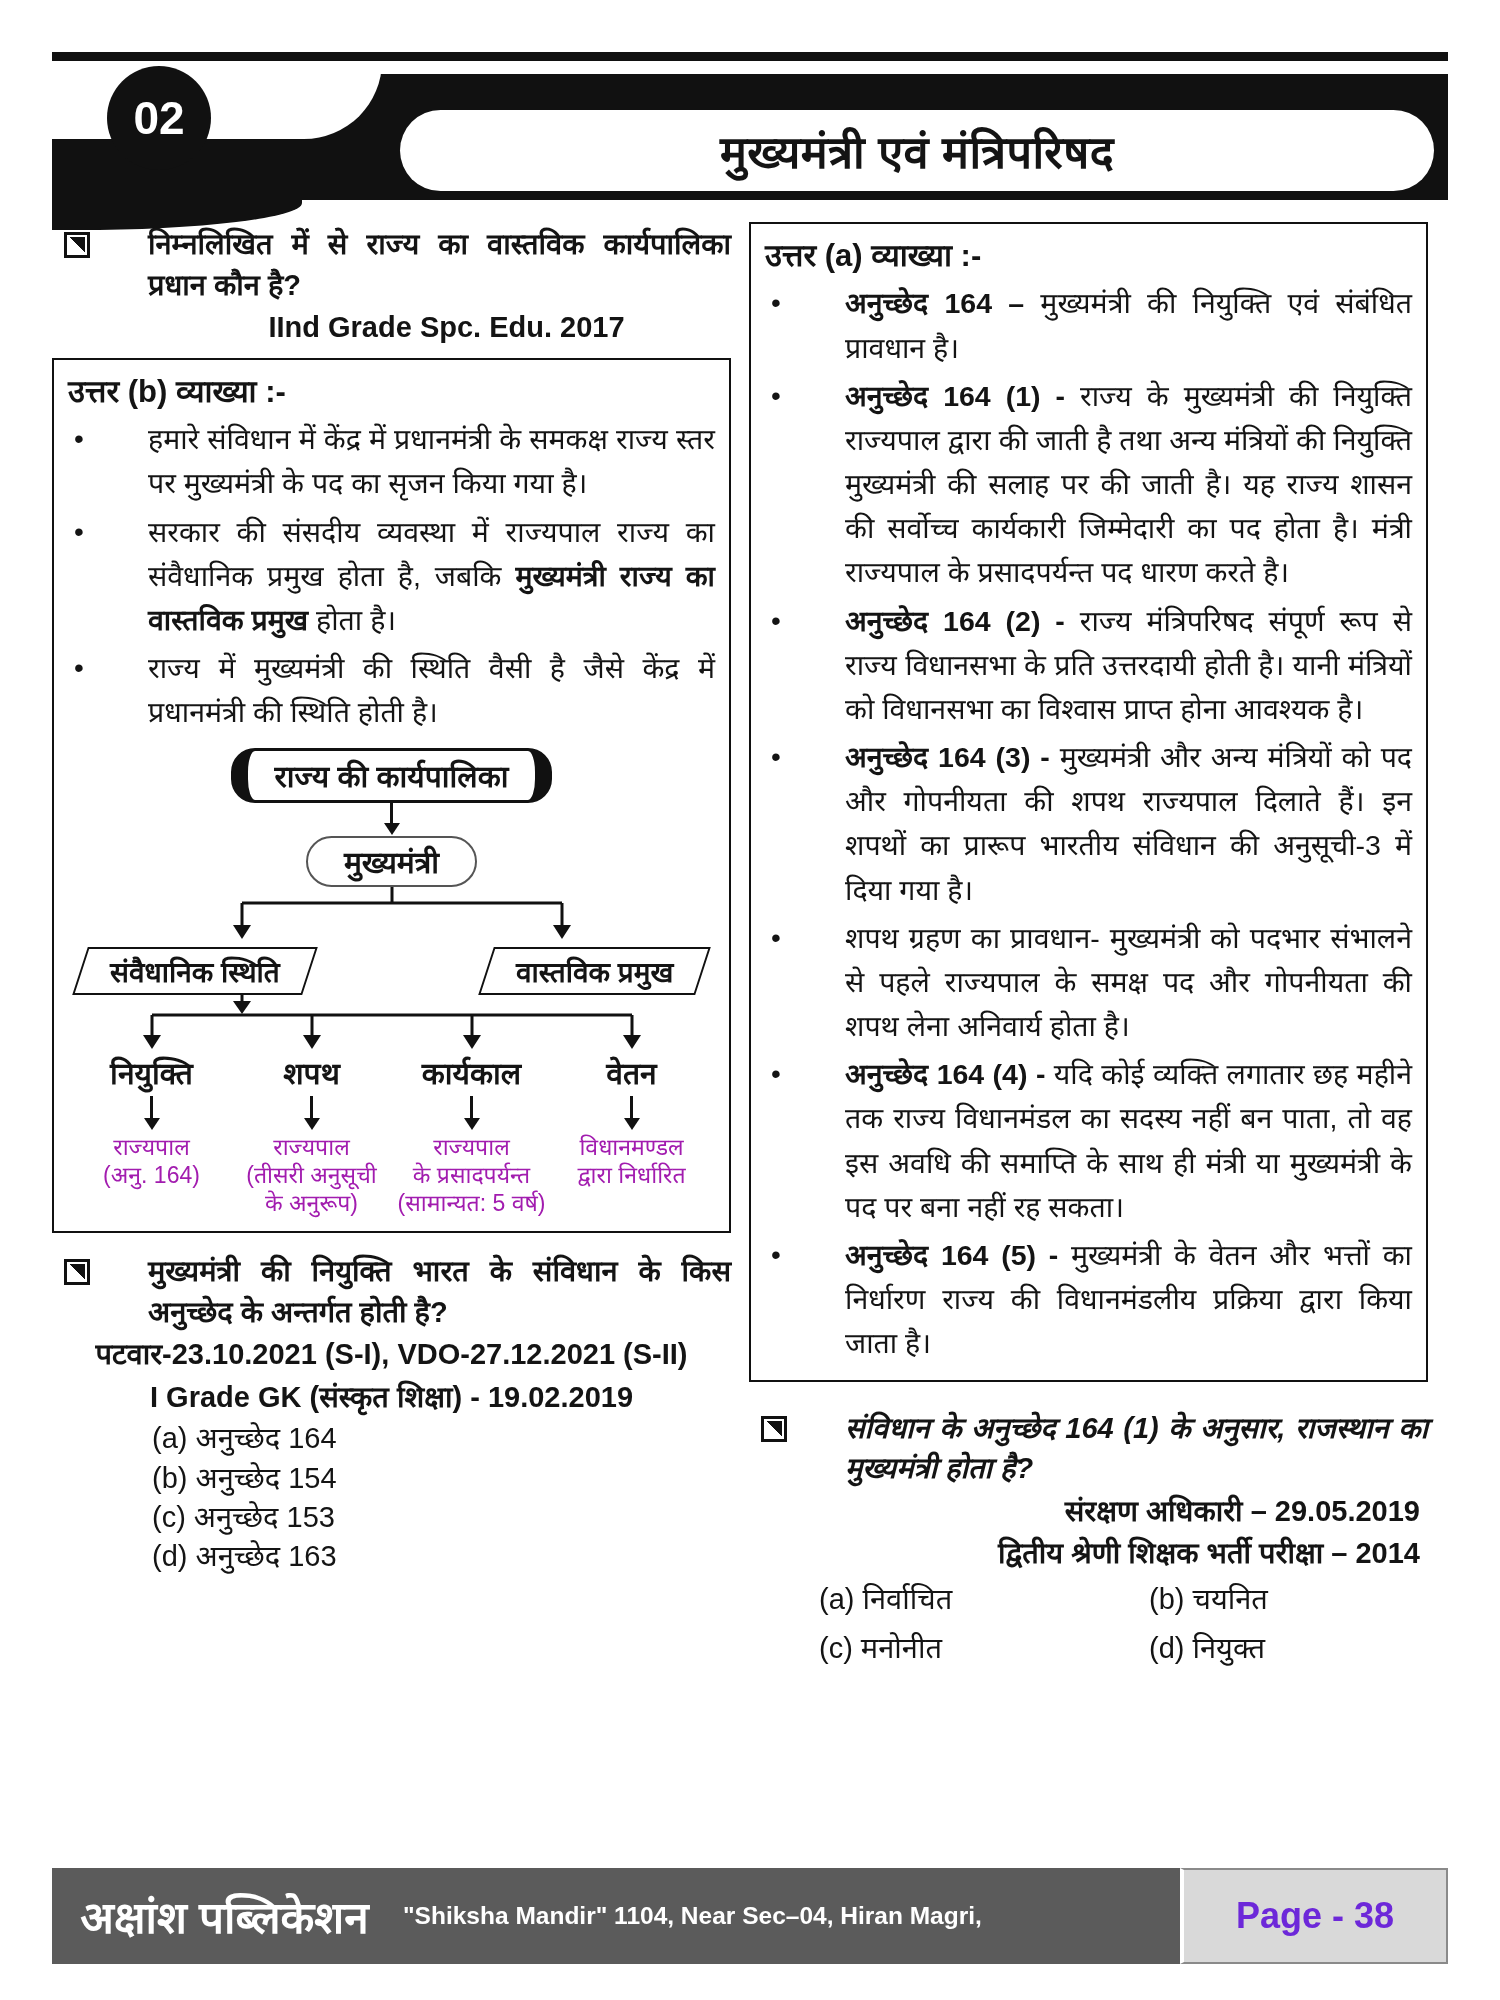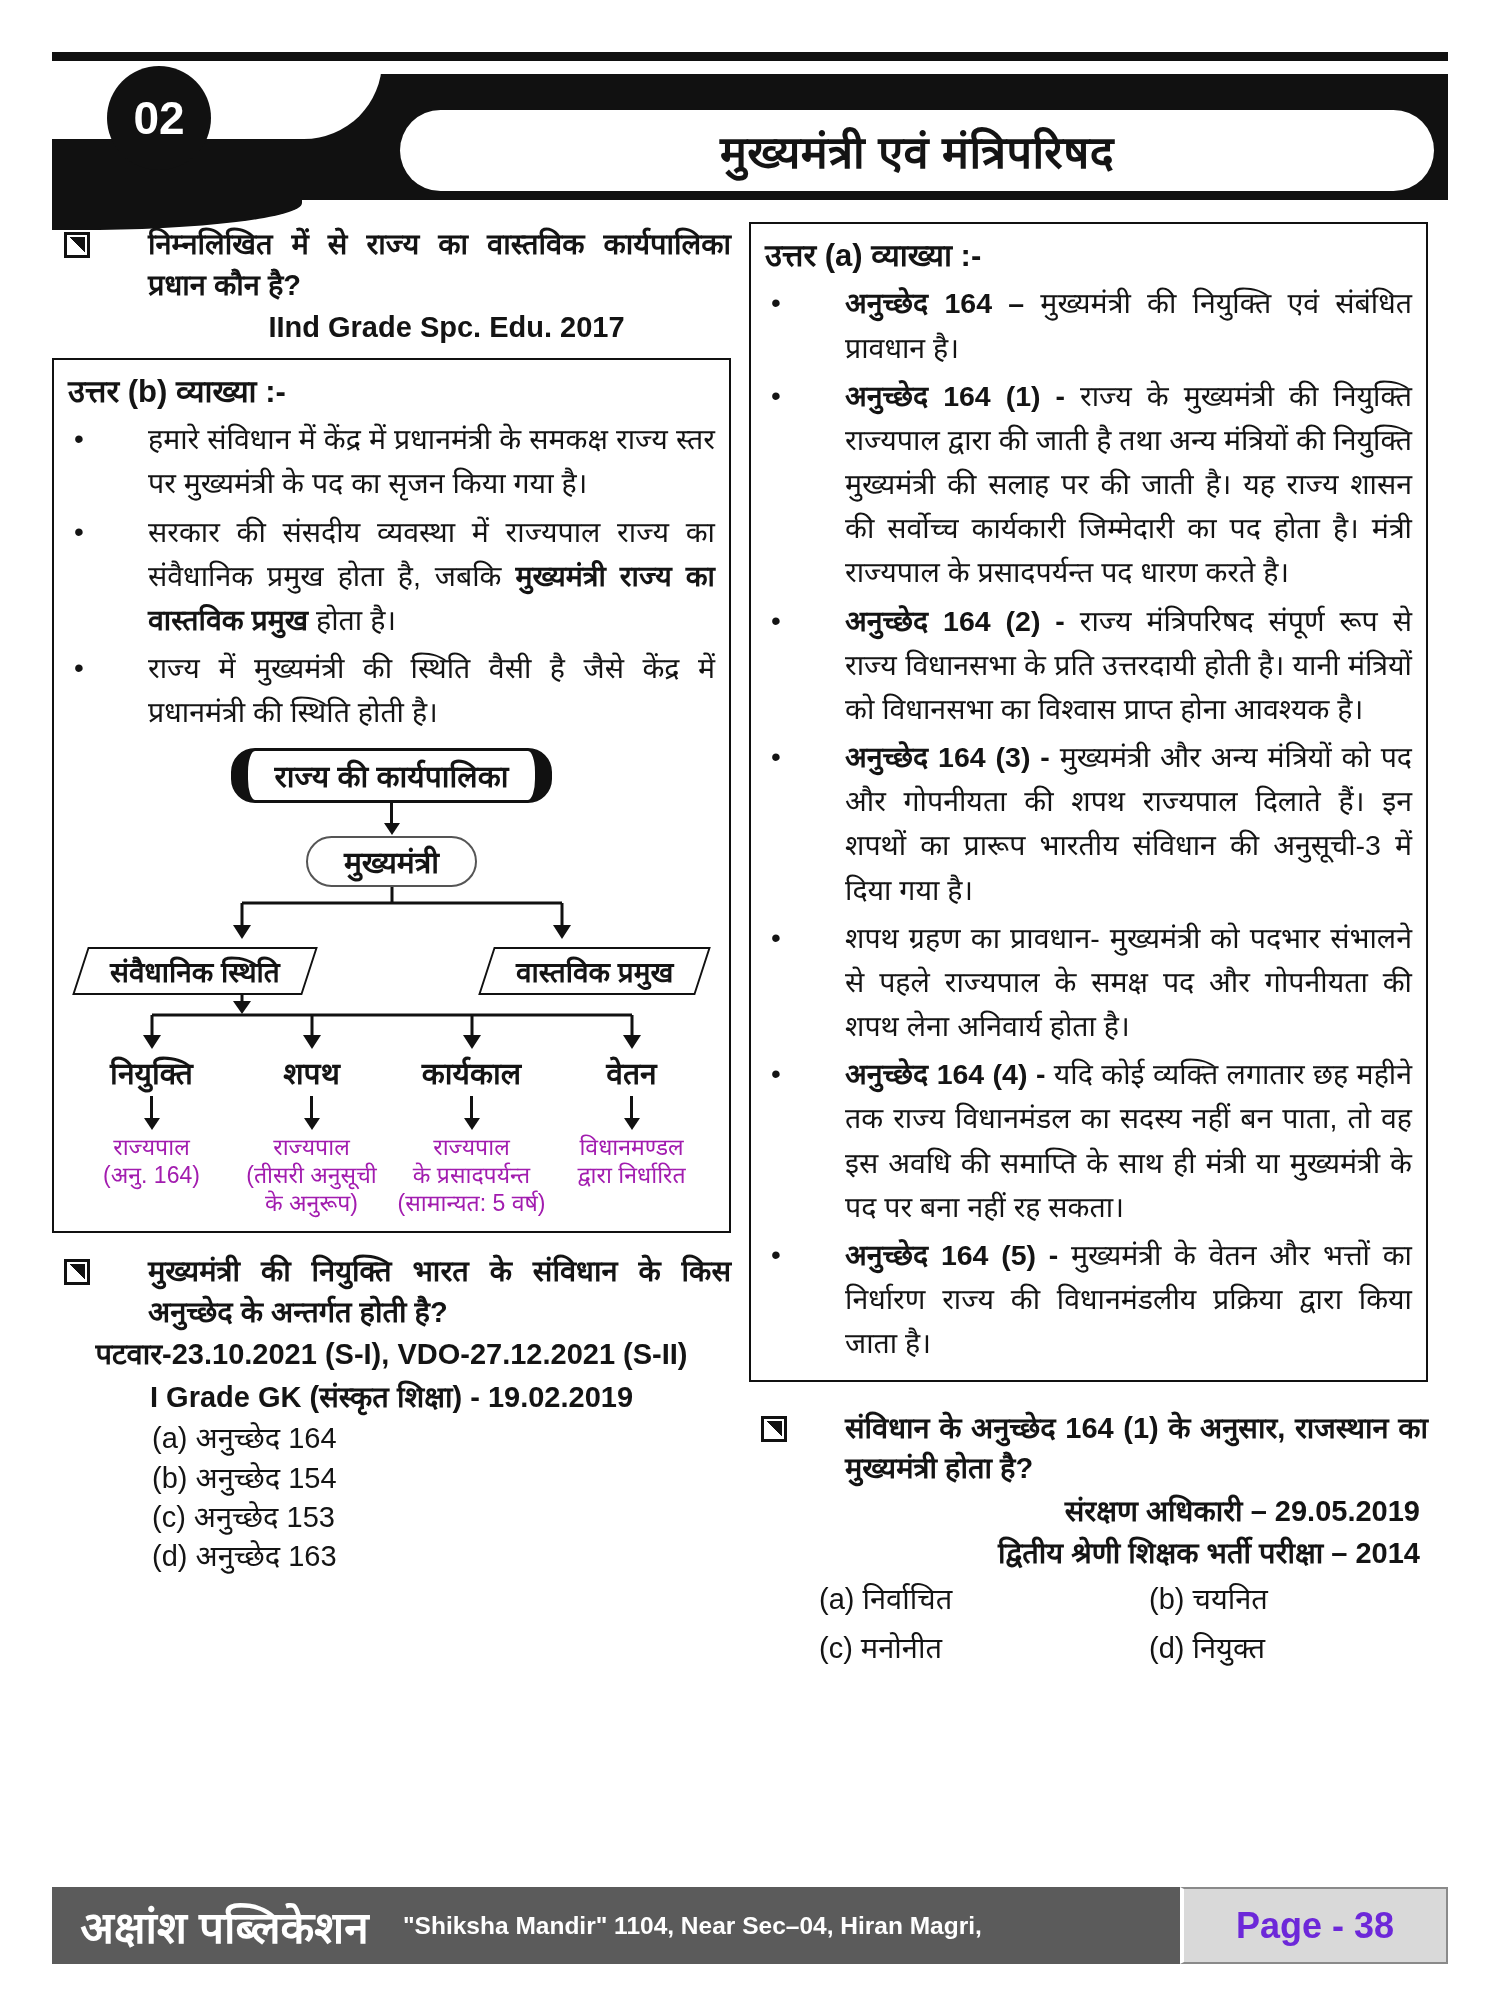--- a/index.html
+++ b/index.html
@@ -56,21 +56,21 @@
   .fc-svg{display:block;}
   .fc-par-row{width:640px;display:flex;justify-content:space-between;padding:0 8px;box-sizing:border-box;}
   .par{border:2.5px solid #111;transform:skewX(-18deg);padding:3px 28px;}
   .par span{display:inline-block;transform:skewX(18deg);font-weight:700;font-size:28px;}
   .fc-cols{width:640px;display:flex;margin-top:0;}
   .fc-col{width:160px;display:flex;flex-direction:column;align-items:center;}
   .fc-col-title{font-weight:700;font-size:30px;line-height:1.15;}
   .fc-desc{font-size:23px;line-height:1.22;text-align:center;white-space:pre-line;margin-top:3px;color:#a21caf;}
 
   
-  .footer{position:absolute;left:52px;right:52px;bottom:36px;height:77px;display:flex;background:#5b5b5b;}
+  .footer{position:absolute;left:52px;right:52px;bottom:36px;height:96px;display:flex;background:#5b5b5b;}
   .pub{flex:0 0 345px;display:flex;align-items:center;justify-content:center;color:#fff;font-weight:700;font-size:44px;}
   .addr{flex:1;display:flex;flex-direction:column;justify-content:center;color:#fff;font-weight:700;
     font-size:24.5px;line-height:1.35;padding-left:6px;}
   .pagebox{flex:0 0 268px;background:#d9d9d9;border:2px solid #8a8a8a;border-left:4px solid #fff;box-sizing:border-box;
     display:flex;align-items:center;justify-content:center;font-weight:700;font-size:36px;color:#6d28d9;}
 </style>
 </head>
 <body>
 
 <div class="page">
@@ -218,21 +218,21 @@
         <div class="bullet">
           <div class="dot">•</div>
           <div class="btxt"><b>अनुच्छेद 164 (4) - </b><span>यदि कोई व्यक्ति लगातार छह महीने तक राज्य विधानमंडल का सदस्य नहीं बन पाता, तो वह इस अवधि की समाप्ति के साथ ही मंत्री या मुख्यमंत्री के पद पर बना नहीं रह सकता।</span></div>
         </div>
         <div class="bullet">
           <div class="dot">•</div>
           <div class="btxt"><b>अनुच्छेद 164 (5) - </b><span>मुख्यमंत्री के वेतन और भत्तों का निर्धारण राज्य की विधानमंडलीय प्रक्रिया द्वारा किया जाता है।</span></div>
         </div>
       </div>
 
-      <div class="q" style="margin-top:26px;">
+      <div class="q" style="margin-top:26px;font-style:italic;">
         <div class="q-icon"></div>
         <div class="q-text">संविधान के अनुच्छेद 164 (1) के अनुसार, राजस्थान का मुख्यमंत्री होता है?</div>
       </div>
       <div class="exam right">संरक्षण अधिकारी – 29.05.2019</div>
       <div class="exam right">द्वितीय श्रेणी शिक्षक भर्ती परीक्षा – 2014</div>
       <div class="opts2">
         <div class="opt">(a) निर्वाचित</div>
         <div class="opt">(b) चयनित</div>
         <div class="opt">(c) मनोनीत</div>
         <div class="opt">(d) नियुक्त</div>

